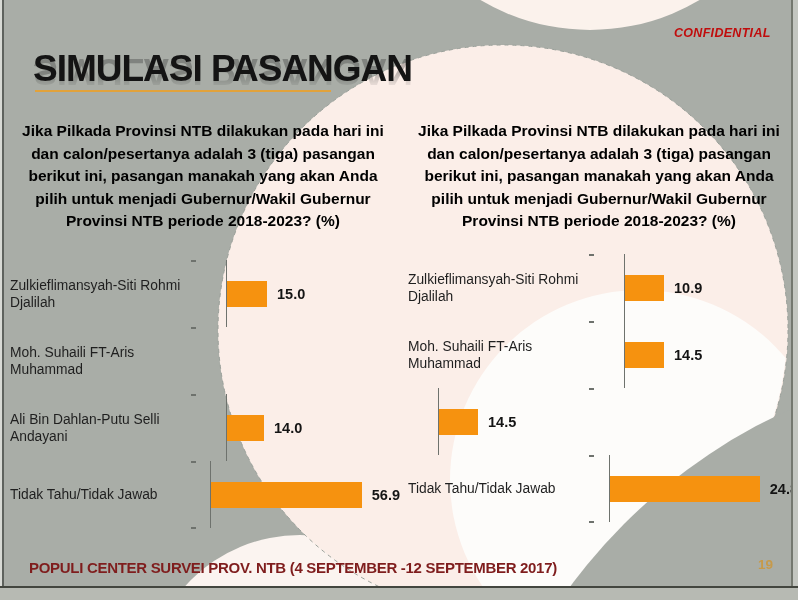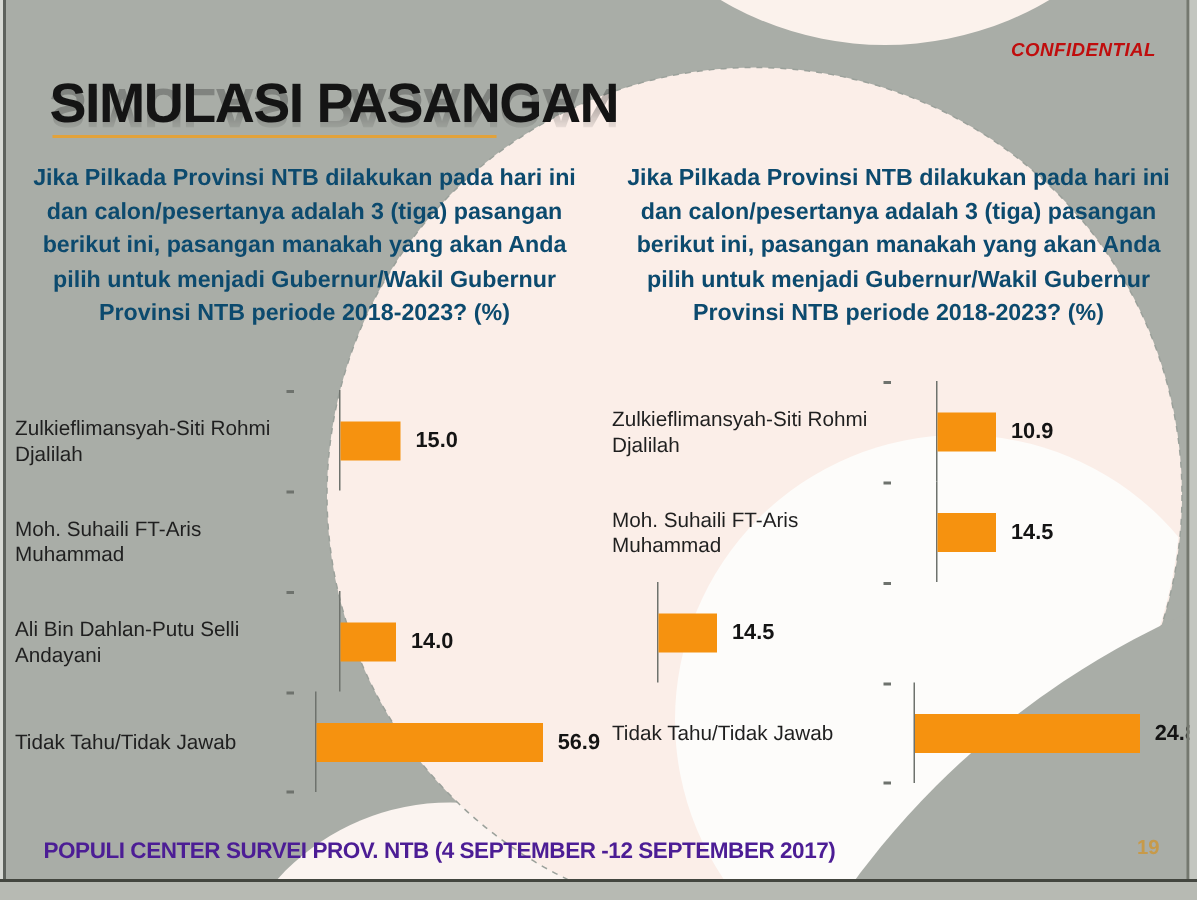--- a/index.html
+++ b/index.html
@@ -31,22 +31,22 @@
   .title-underline{position:absolute;left:35px;top:90px;width:296px;height:2px;background:#e2a23b;z-index:5;}
   .title-reflection{
     position:absolute;left:33px;top:92px;z-index:4;
     font-size:37px;font-weight:bold;letter-spacing:-1px;white-space:nowrap;
     color:rgba(15,15,15,0.33);transform:scaleY(-1);transform-origin:top;
     -webkit-mask-image:linear-gradient(to top,rgba(0,0,0,.8) 55%,transparent 95%);
             mask-image:linear-gradient(to top,rgba(0,0,0,.8) 55%,transparent 95%);
   }
 
   .question{
-    position:absolute;top:108px;z-index:5;
-    font-size:15.5px;font-weight:bold;line-height:22.5px;color:#0c4a6e;text-align:center;
+    position:absolute;top:120px;z-index:5;
+    font-size:15.5px;font-weight:bold;line-height:22.5px;color:#000000;text-align:center;
   }
   .q-left{left:12px;width:382px;}
   .q-right{left:410px;width:378px;}
 
   .chart{position:absolute;z-index:5;width:390px;}
   .chart-left{left:10px;top:260px;}
   .chart-right{left:408px;top:254px;}
   .chart-row{display:flex;height:67px;align-items:center;}
   .cat-label{
     width:186px;box-sizing:border-box;padding-right:9px;
@@ -56,21 +56,21 @@
     position:relative;flex:1;height:100%;display:flex;align-items:center;
     border-left:1.5px solid #6e726d;
     margin-left:30px;
   }
   .bar{height:26px;background:#f6920f;}
   .val-label{margin-left:10px;font-size:14.5px;font-weight:600;color:#141414;white-space:nowrap;}
   .axis-tick{position:absolute;width:5px;height:1.5px;background:#6e726d;z-index:5;}
 
   .footer-source{
     position:absolute;left:29px;top:559px;z-index:7;
-    font-size:15px;font-weight:bold;color:#4c1d95;letter-spacing:-.3px;white-space:nowrap;
+    font-size:15px;font-weight:bold;color:#7f1d1d;letter-spacing:-.3px;white-space:nowrap;
   }
   .page-number{
     position:absolute;left:758px;top:557px;z-index:7;
     font-size:13.5px;font-weight:bold;color:#c79a4a;
   }
 </style>
 </head>
 <body>
 
 <div class="slide">

